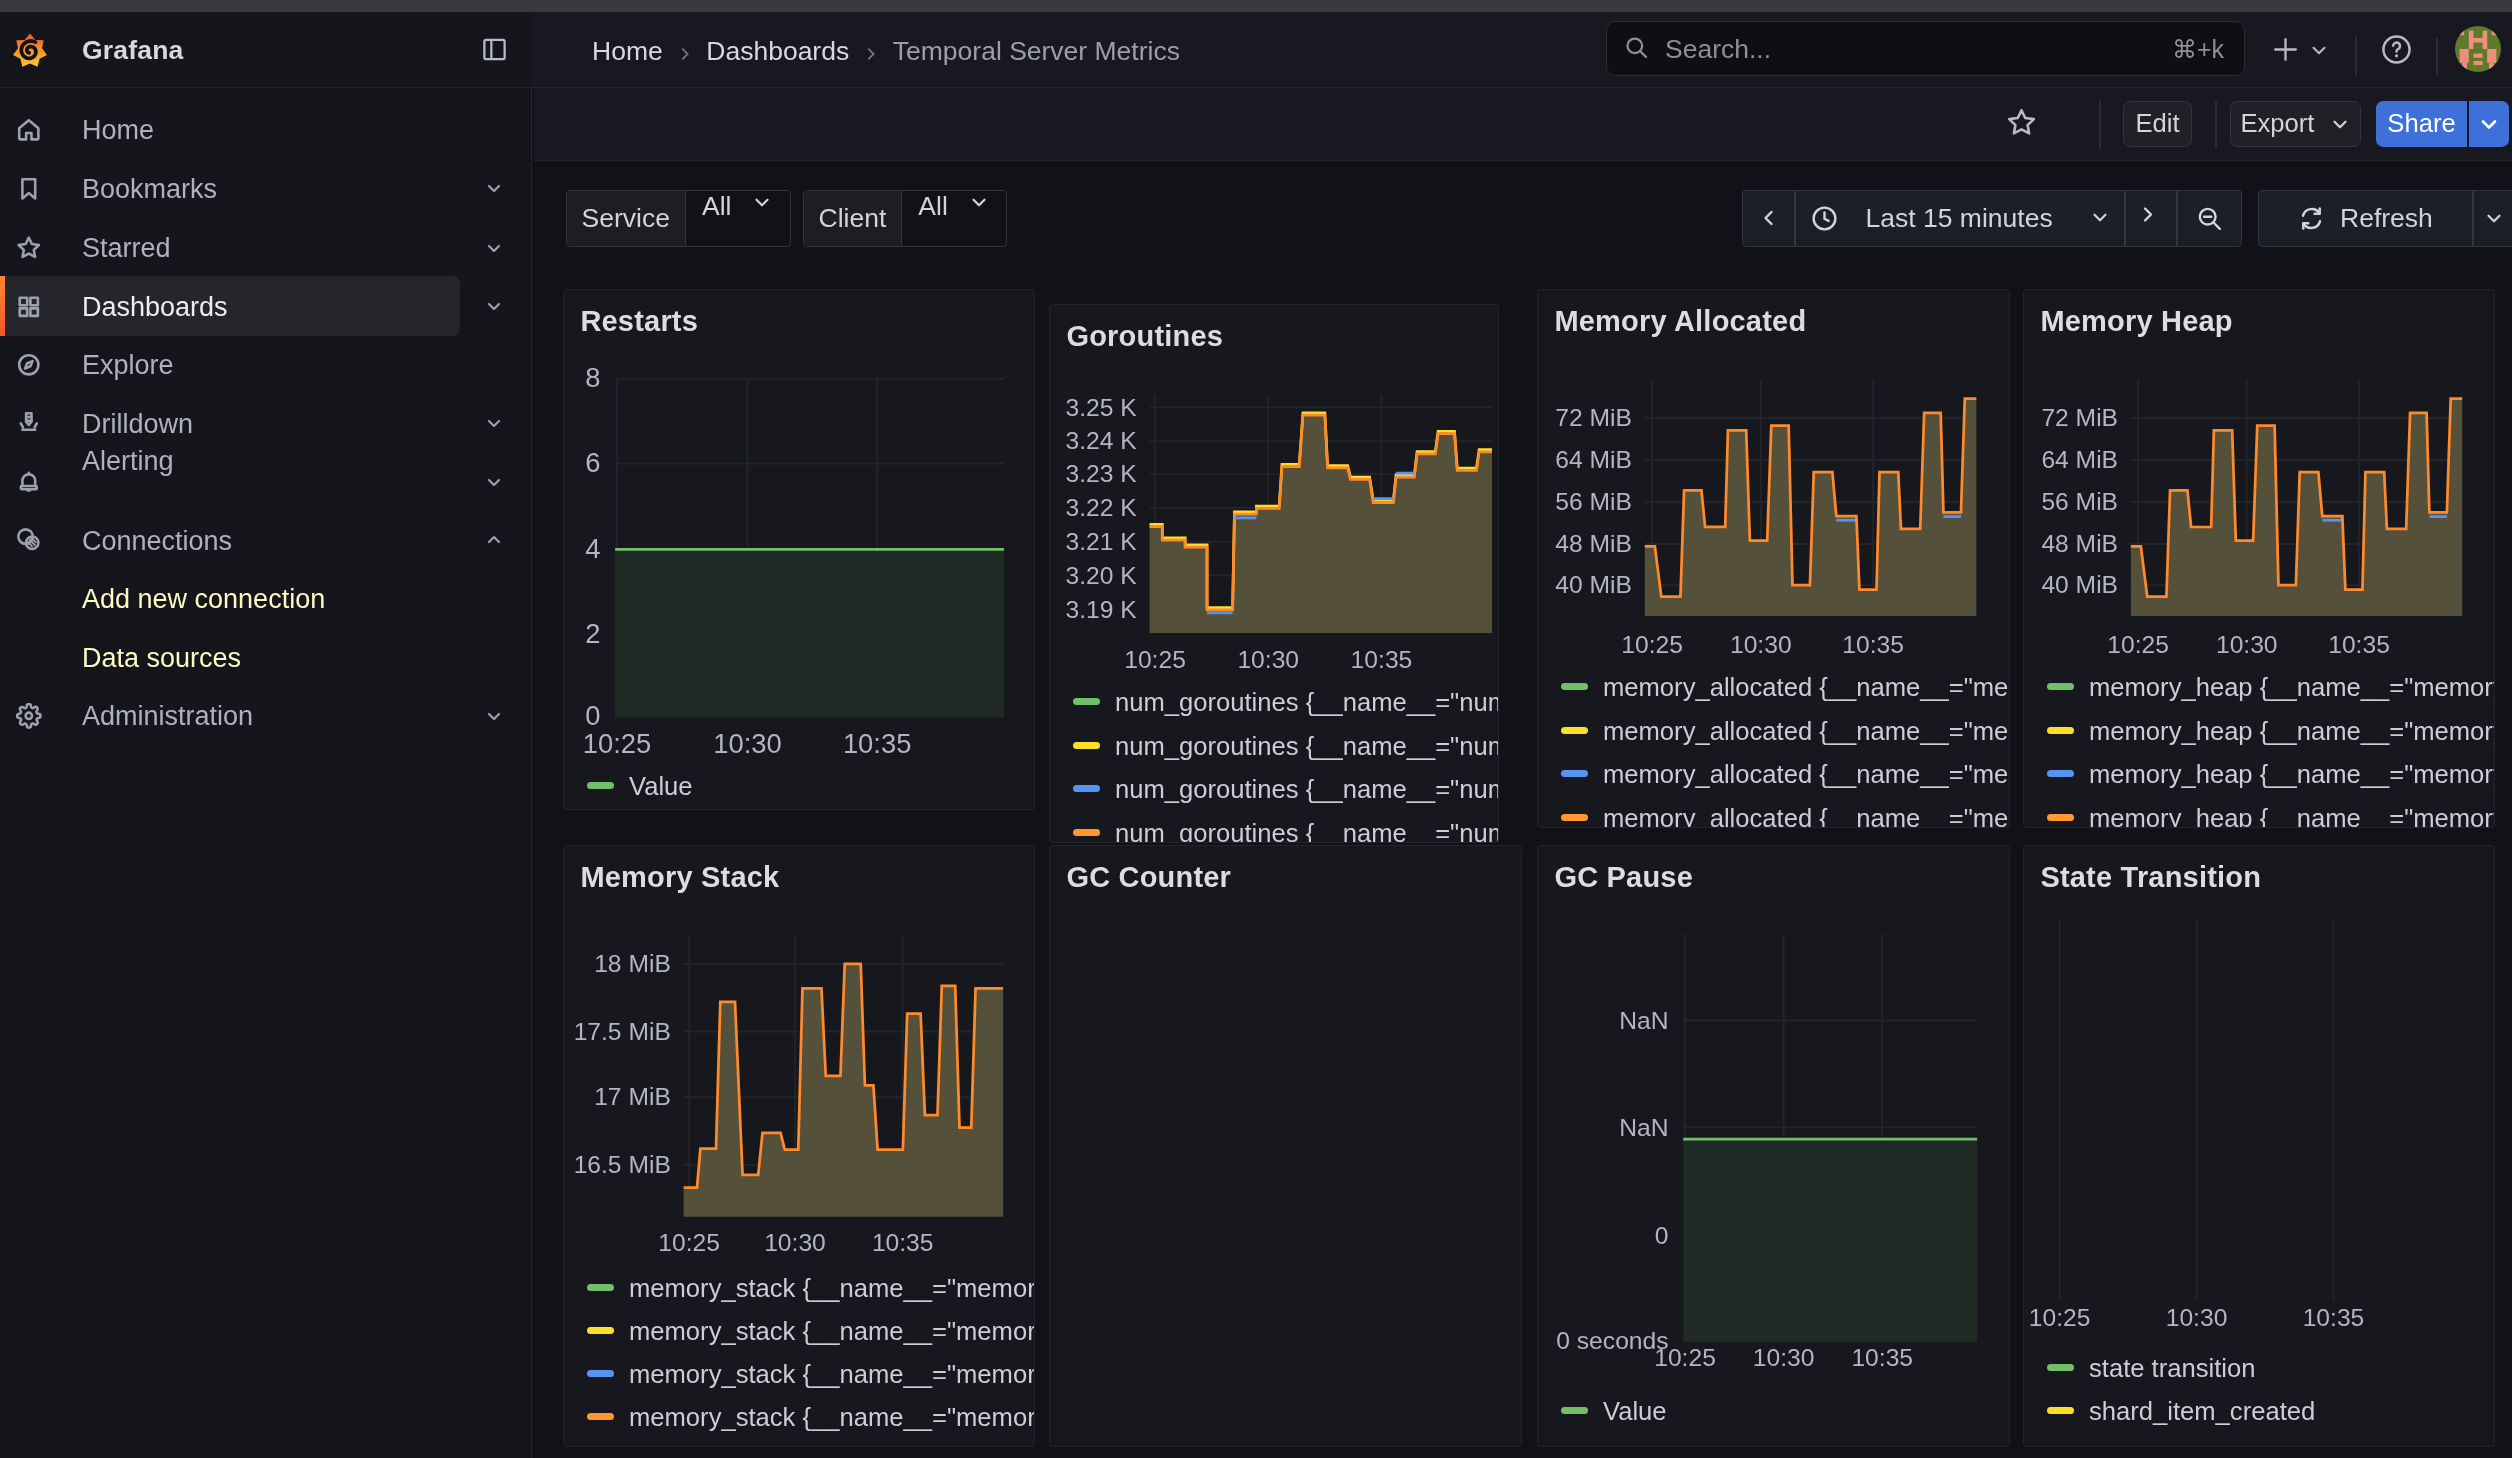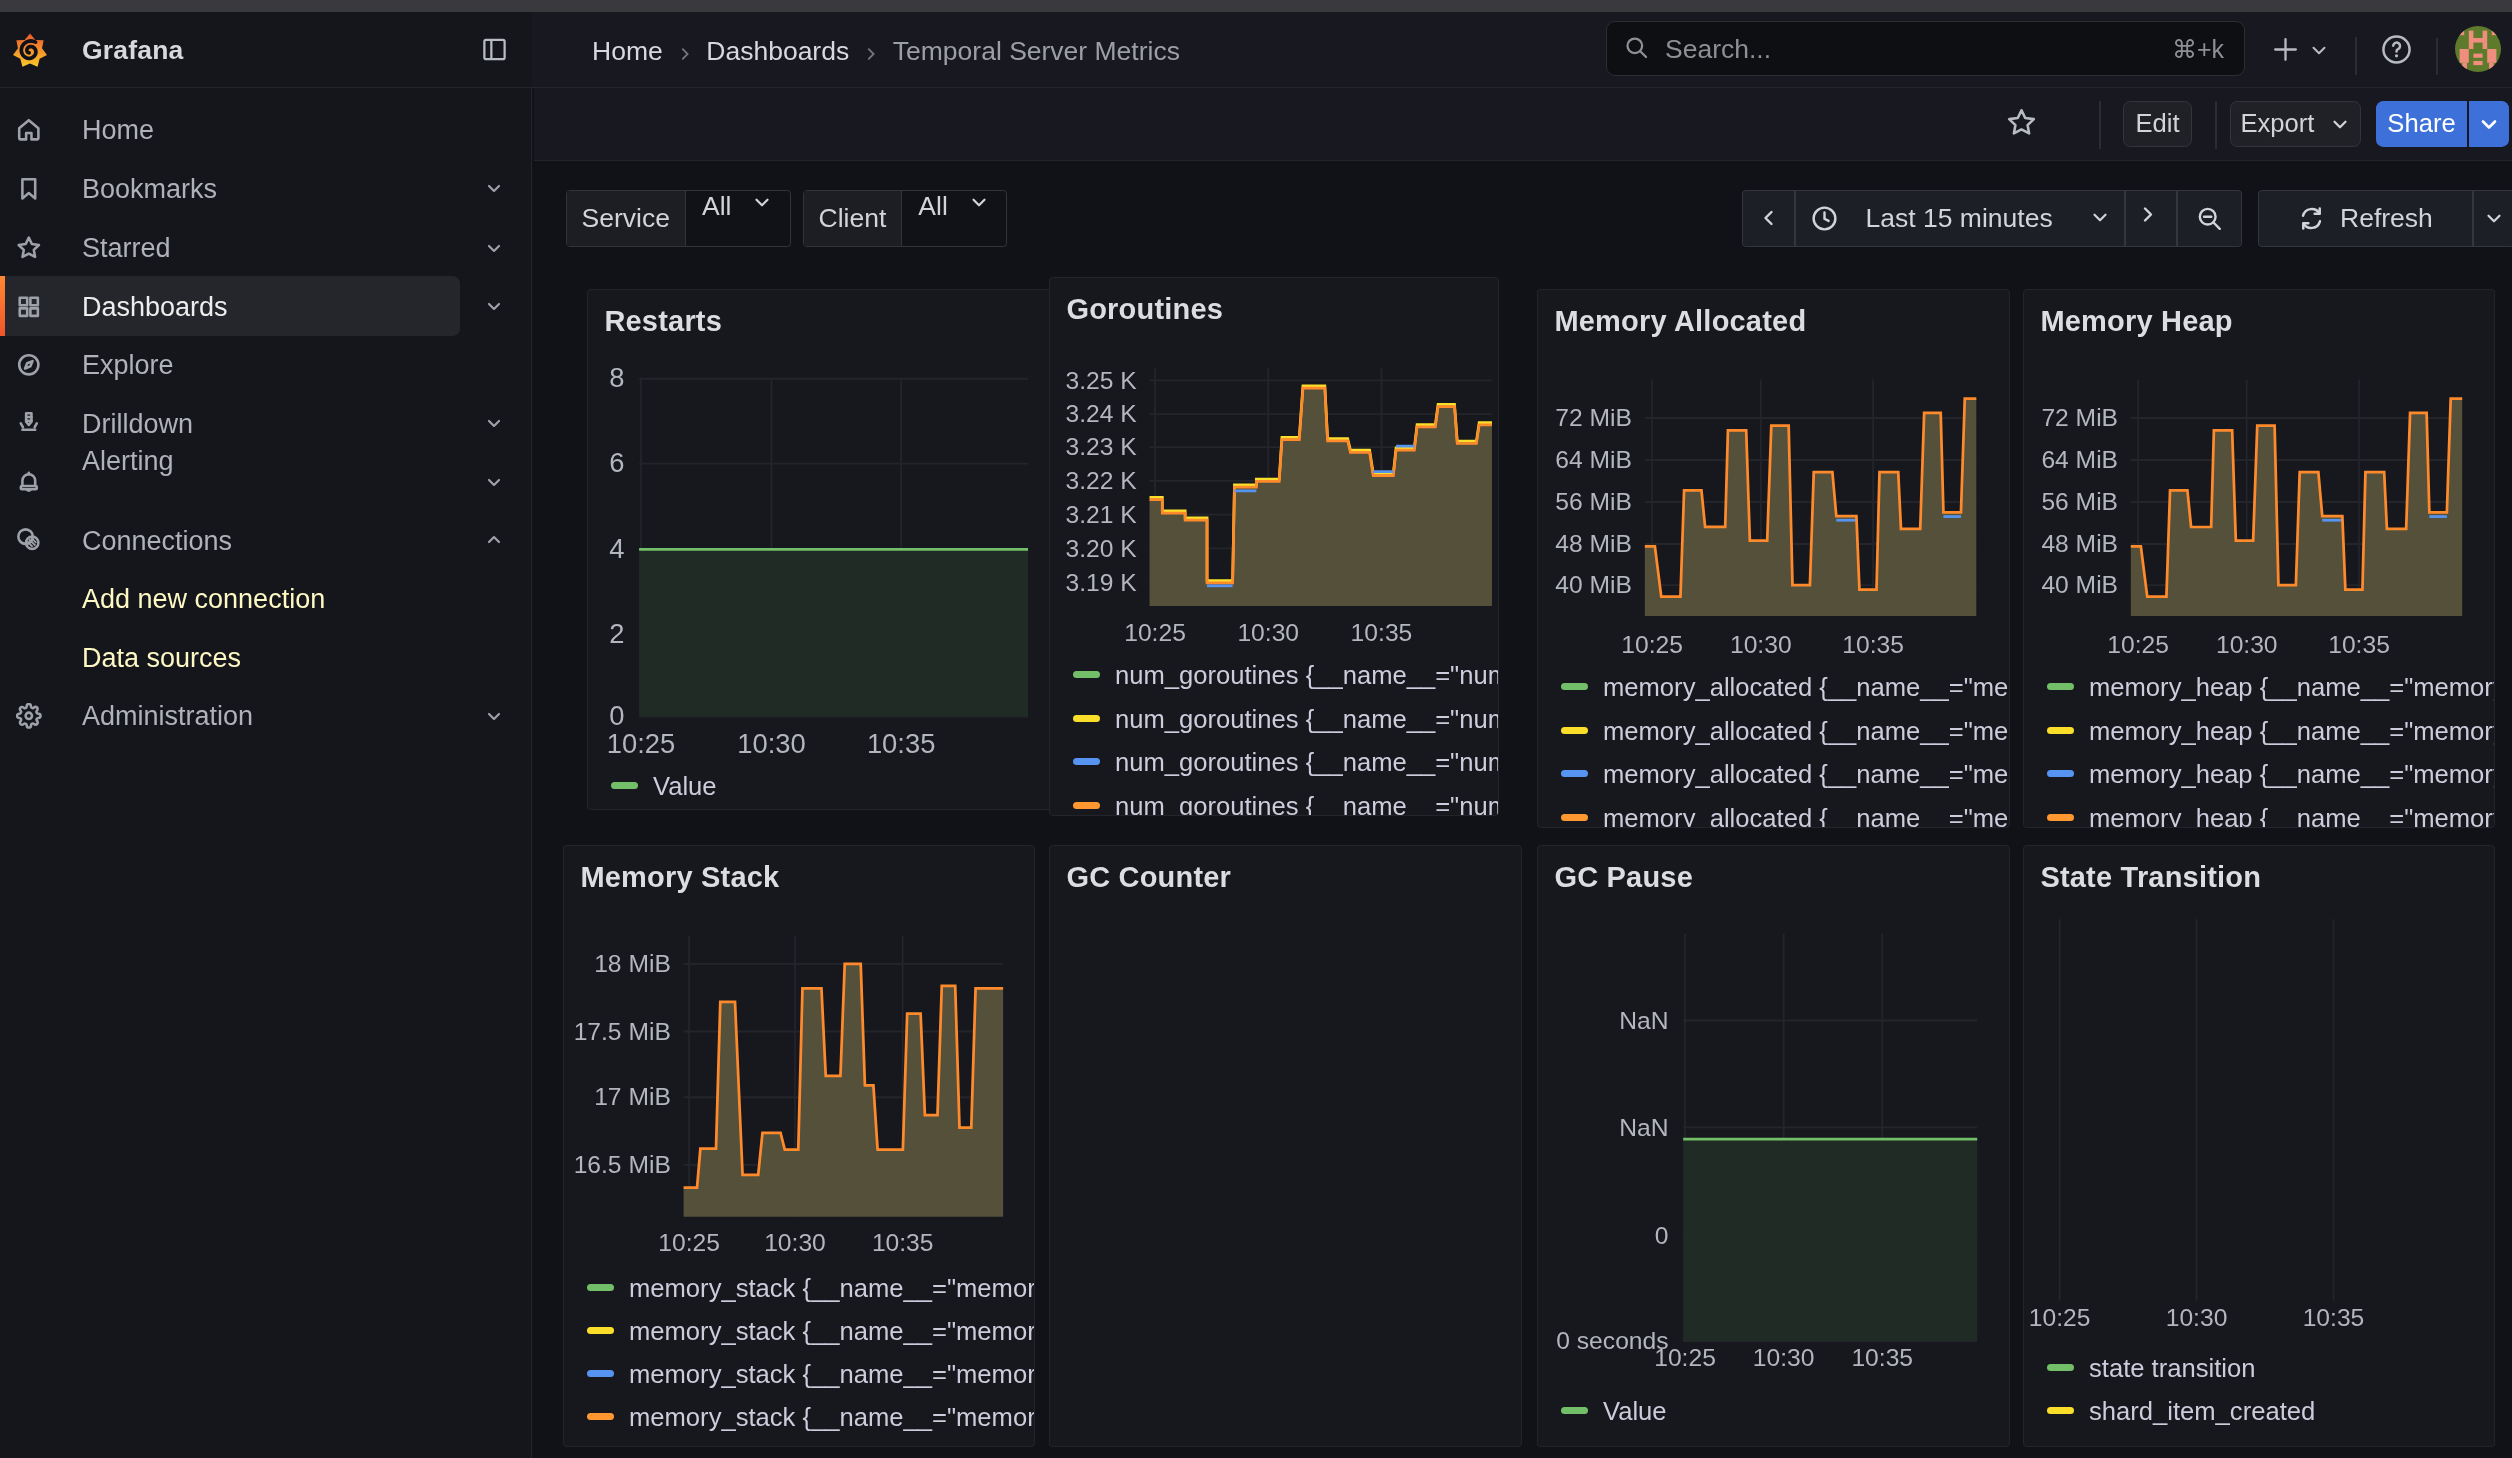--- a/index.html
+++ b/index.html
@@ -255,21 +255,21 @@
           <span style="font-size:26.5px;font-weight:500">Refresh</span>
         </div>
         <div class="tpsep"></div>
       <div class="tpseg" style="width:40px">
           <svg width="22" height="22" viewBox="0 0 24 24">
             <path d="M6 9.5l6 6 6-6" stroke="#d3d4d9" stroke-width="2.4" fill="none" stroke-linecap="round" stroke-linejoin="round"></path>
           </svg>
         </div>
     </div>
   </div>
-  <div class="panel" style="left:587px;top:289px;width:472px;height:521px">
+  <div class="panel" style="left:563px;top:289px;width:472px;height:521px">
       <div class="ptitle">Restarts</div>
       <svg class="ch" width="472" height="539" viewBox="0 0 517 590">
 <line x1="56" y1="97" x2="482" y2="97" stroke="#23252b" stroke-width="2"></line>
         <line x1="56" y1="190" x2="482" y2="190" stroke="#23252b" stroke-width="2"></line>
         <line x1="56" y1="284" x2="482" y2="284" stroke="#23252b" stroke-width="2"></line>
         <line x1="56" y1="377" x2="482" y2="377" stroke="#23252b" stroke-width="2"></line>
         <line x1="56" y1="467" x2="482" y2="467" stroke="#23252b" stroke-width="2"></line>
 <line x1="58" y1="97" x2="58" y2="467" stroke="#23252b" stroke-width="2"></line>
         <line x1="201" y1="97" x2="201" y2="467" stroke="#23252b" stroke-width="2"></line>
         <line x1="343" y1="97" x2="343" y2="467" stroke="#23252b" stroke-width="2"></line>
@@ -282,21 +282,21 @@
         <text x="40" y="476" text-anchor="end" font-size="30" fill="#b4b6bd">0</text>
 <text x="58" y="507" text-anchor="middle" font-size="30" fill="#b4b6bd">10:25</text>
         <text x="201" y="507" text-anchor="middle" font-size="30" fill="#b4b6bd">10:30</text>
         <text x="343" y="507" text-anchor="middle" font-size="30" fill="#b4b6bd">10:35</text>
 </svg>
       <div class="lrow" style="top:482px">
         <span class="dash" style="left:23px;background:#73bf69"></span>
         <span class="ltext" style="left:65px">Value</span>
       </div>
     </div>
-<div class="panel" style="left:1049px;top:277px;width:450px;height:539px">
+<div class="panel" style="left:1049px;top:304px;width:450px;height:539px">
       <div class="ptitle">Goroutines</div>
       <svg class="ch" width="473" height="539" viewBox="0 0 518 590">
 <line x1="109" y1="112" x2="484" y2="112" stroke="#23252b" stroke-width="2"></line>
         <line x1="109" y1="149" x2="484" y2="149" stroke="#23252b" stroke-width="2"></line>
         <line x1="109" y1="185" x2="484" y2="185" stroke="#23252b" stroke-width="2"></line>
         <line x1="109" y1="222" x2="484" y2="222" stroke="#23252b" stroke-width="2"></line>
         <line x1="109" y1="259" x2="484" y2="259" stroke="#23252b" stroke-width="2"></line>
         <line x1="109" y1="296" x2="484" y2="296" stroke="#23252b" stroke-width="2"></line>
         <line x1="109" y1="334" x2="484" y2="334" stroke="#23252b" stroke-width="2"></line>
 <line x1="115" y1="99" x2="115" y2="359" stroke="#23252b" stroke-width="2"></line>

